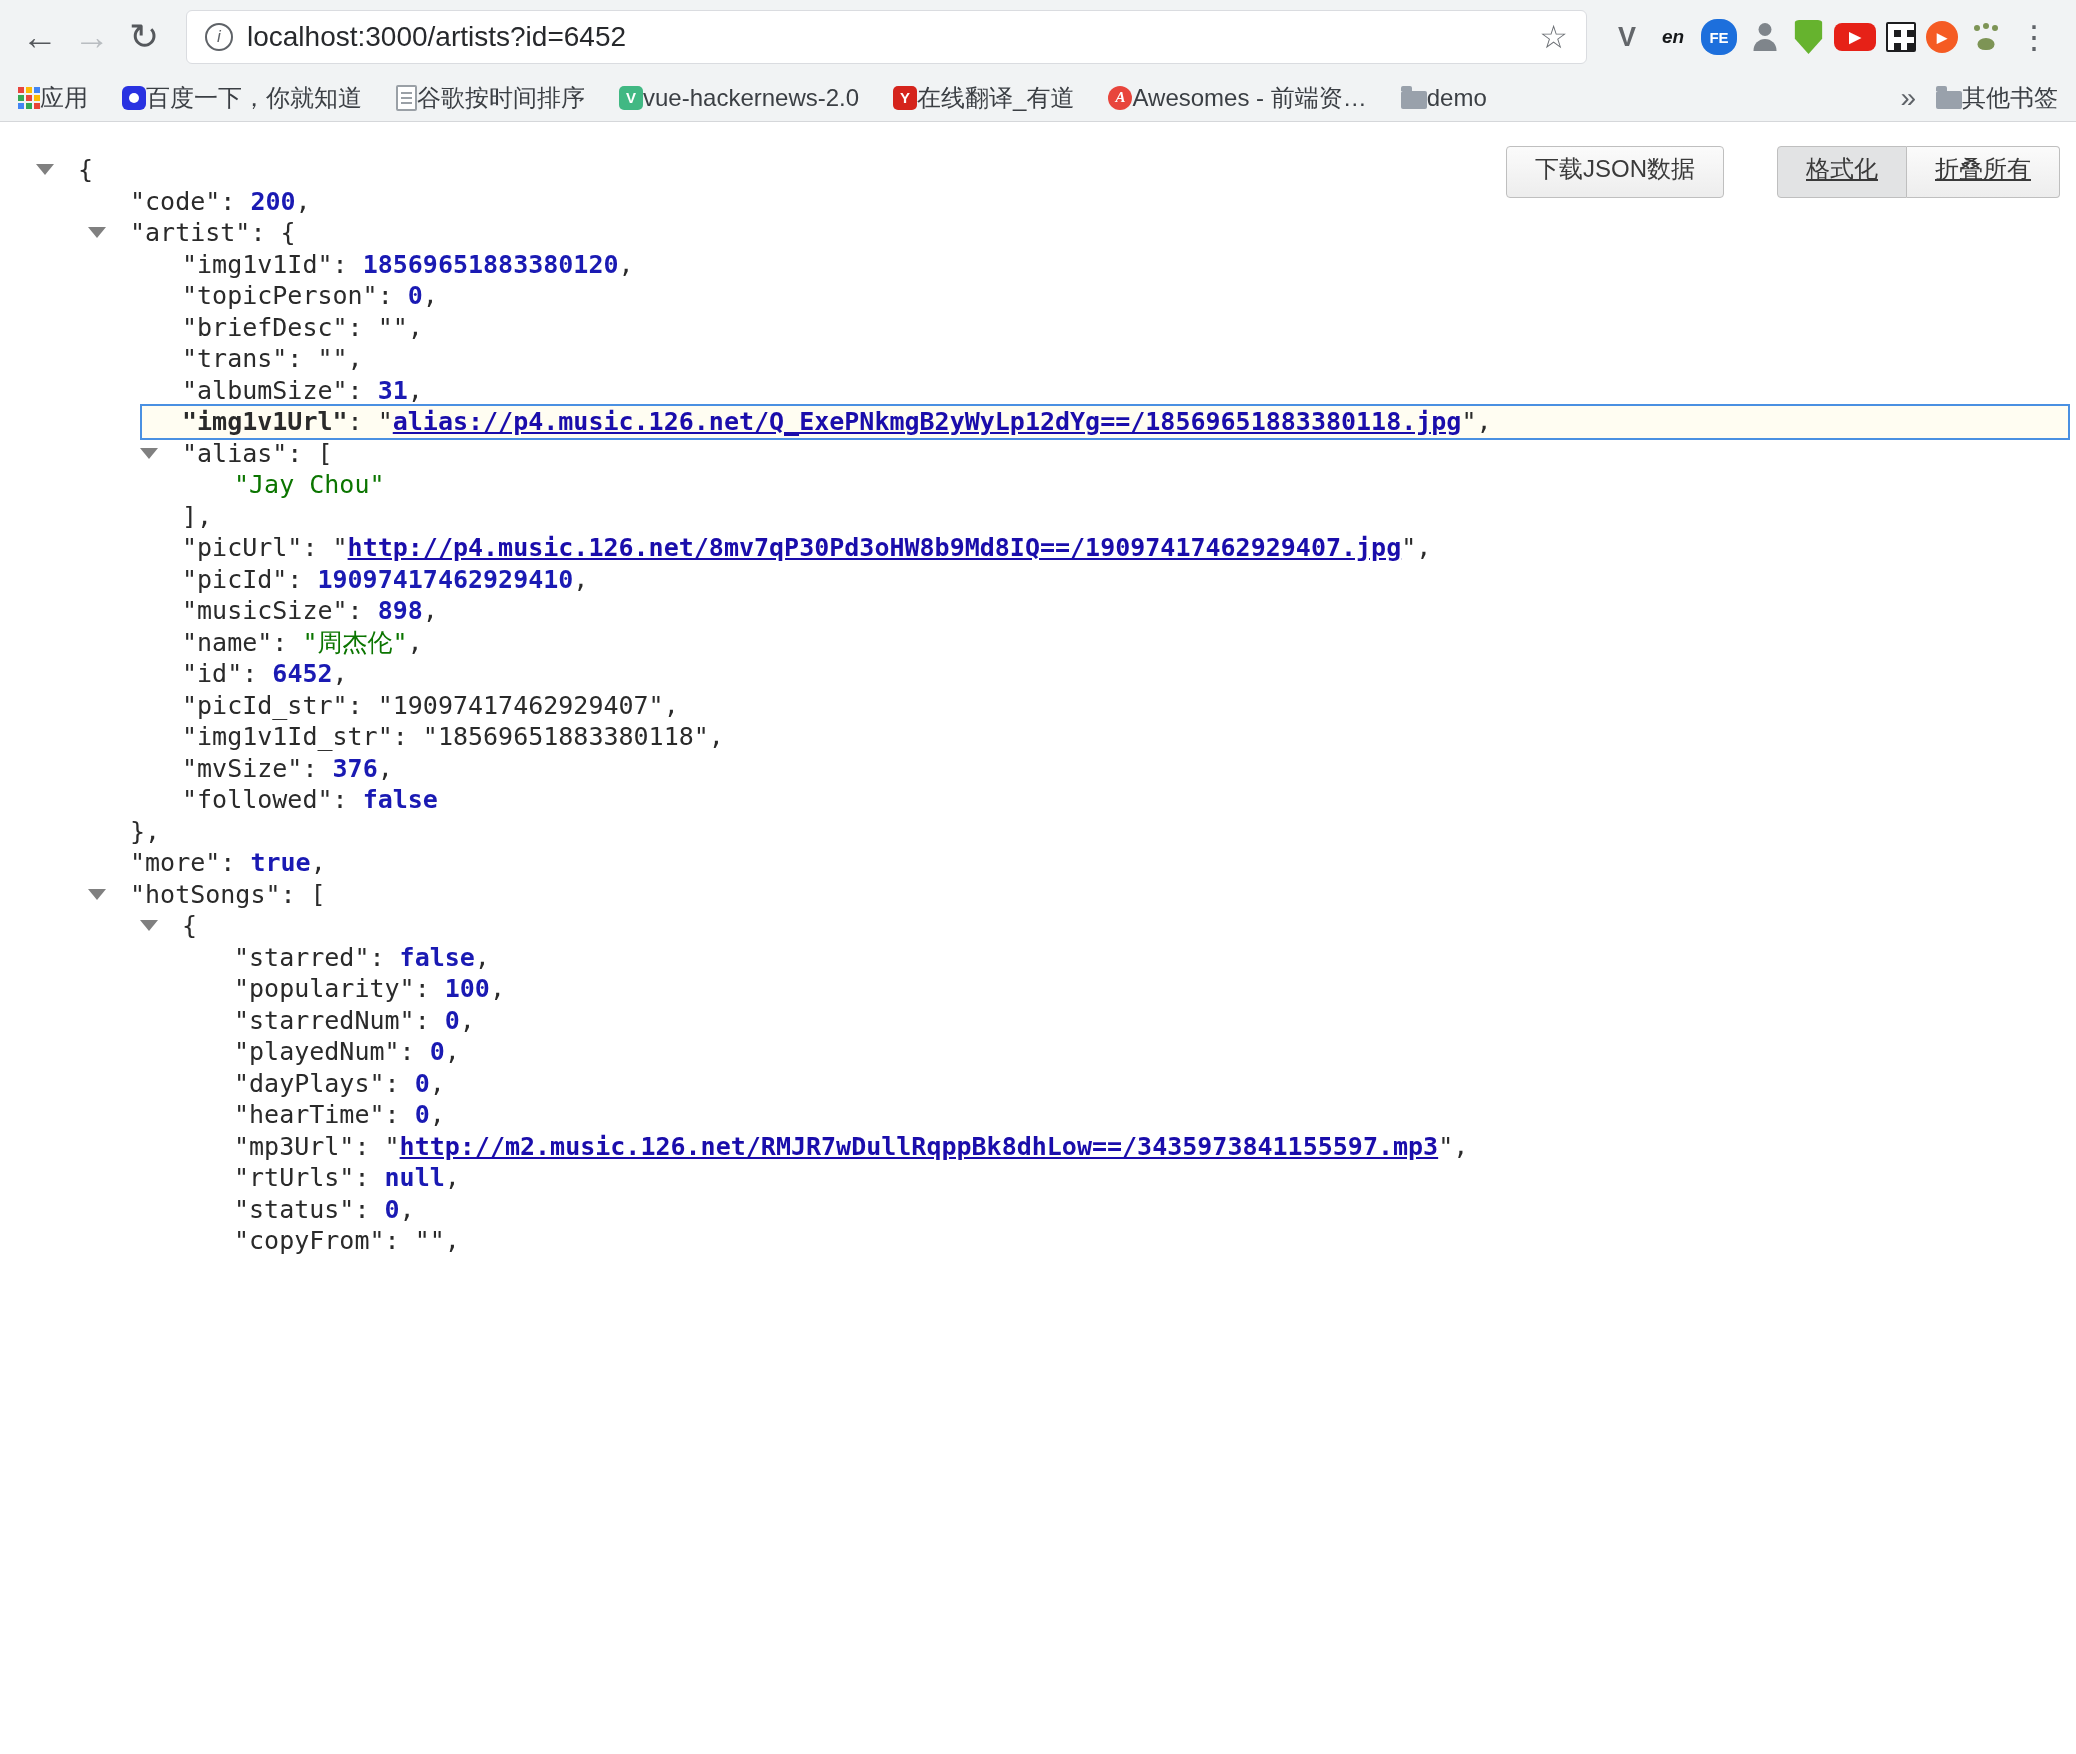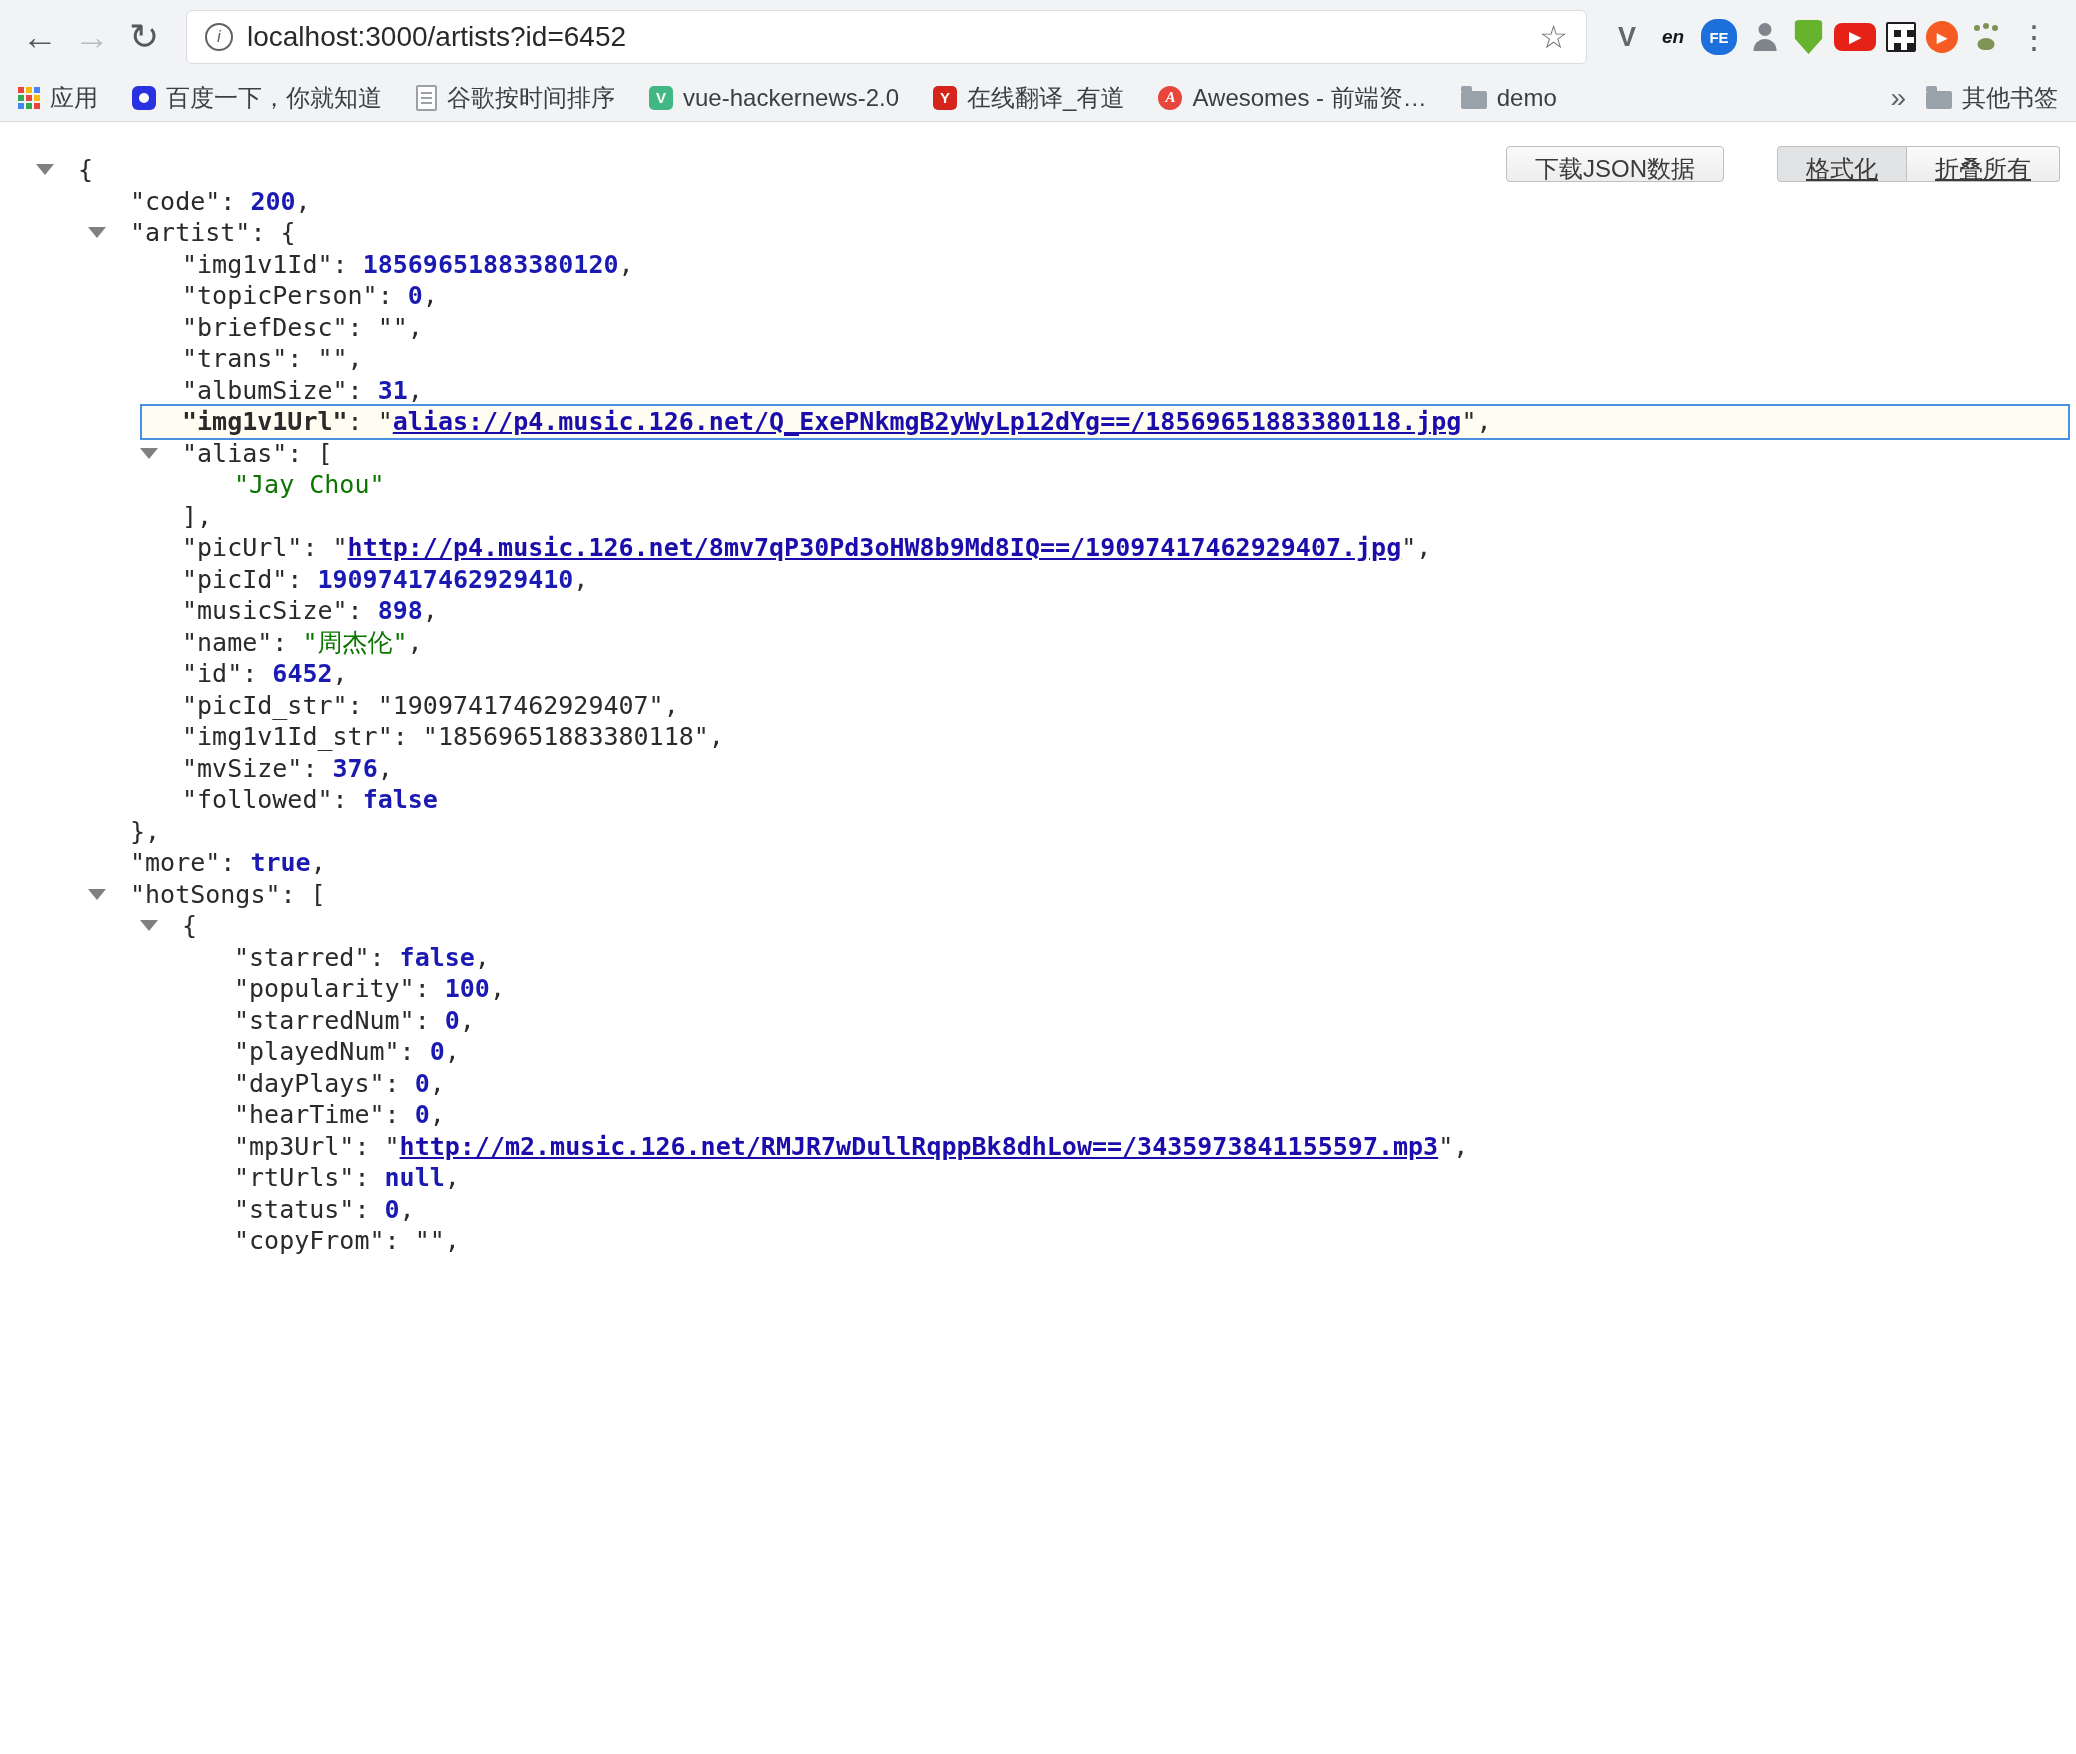--- a/index.html
+++ b/index.html
@@ -76,21 +76,21 @@
   .ext-paw::after { content: ""; position: absolute; top: 6px; left: 6px; width: 6px; height: 6px; border-radius: 50%; background: #7d9455; box-shadow: 9px -2px 0 #7d9455, 18px 0 0 #7d9455; }
   .menu { font-size: 32px; color: #5f6368; margin: 0 12px 0 8px; cursor: pointer; }
   .menu::after { content: "⋮"; }
 
   
   .bmbar {
     height: 48px; background: #f1f3f4; border-bottom: 1px solid #d5d7da;
     display: flex; align-items: center; padding: 0 18px;
   }
   .bmlist { display: flex; align-items: center; gap: 34px; }
-  .bm { display: inline-flex; align-items: center; gap: 10px; cursor: pointer; white-space: nowrap; }
+  .bm { display: inline-flex; align-items: center; cursor: pointer; white-space: nowrap; }
   .bm-label { font-size: 24px; color: #3b3f44; }
   .bi { display: inline-flex; align-items: center; justify-content: center; flex: none; }
   .bi-apps { width: 22px; height: 22px; position: relative; }
   .bi-apps::before {
     content: ""; position: absolute; top: 0; left: 0; width: 6px; height: 6px; background: #e8453c;
     box-shadow: 8px 0 0 #fbbc05, 16px 0 0 #4285f4, 0 8px 0 #34a853, 8px 8px 0 #e8453c,
       16px 8px 0 #fbbc05, 0 16px 0 #4285f4, 8px 16px 0 #34a853, 16px 16px 0 #ea4335;
   }
   .bi-baidu { width: 24px; height: 24px; border-radius: 6px; background: #2932e1; }
   .bi-baidu::after { content: ""; width: 10px; height: 10px; border-radius: 50%; background: #fff; }
@@ -100,21 +100,21 @@
   .bi-youdao { width: 24px; height: 24px; border-radius: 5px; background: #d5241c; color: #fff; font: 700 15px "Liberation Sans", sans-serif; }
   .bi-awesomes { width: 24px; height: 24px; border-radius: 50%; background: #e8453c; color: #fff; font: italic 700 15px "Liberation Serif", serif; }
   .bi-folder { width: 26px; height: 18px; background: #99a1ab; border-radius: 2px; position: relative; margin-top: 5px; }
   .bi-folder::before { content: ""; position: absolute; top: -5px; left: 0; width: 11px; height: 5px; background: #99a1ab; border-radius: 2px 2px 0 0; }
   .bmright { margin-left: auto; display: flex; align-items: center; gap: 20px; }
   .chev { font-size: 28px; color: #5f6368; cursor: pointer; }
 
   
   .content { position: relative; height: 1558px; background: #fff; }
   .btn {
-    height: 36px; line-height: 44px; padding: 0 28px; font-size: 24px; color: #3a3a3a;
+    height: 52px; line-height: 44px; padding: 0 28px; font-size: 24px; color: #3a3a3a;
     background: linear-gradient(#fbfbfb, #ededed); border: 1px solid #bfbfbf; border-radius: 4px;
     cursor: pointer; white-space: nowrap;
   }
   .dl { position: absolute; top: 24px; right: 352px; }
   .btn-group { position: absolute; top: 24px; right: 16px; display: flex; }
   .btn-group .btn { border-radius: 0; text-decoration: underline; }
   .btn-group .btn:first-child { border-radius: 4px 0 0 4px; }
   .btn-group .btn:last-child { border-radius: 0 4px 4px 0; border-left: 0; }
   .btn.active { background: #e2e3e4; }
 

